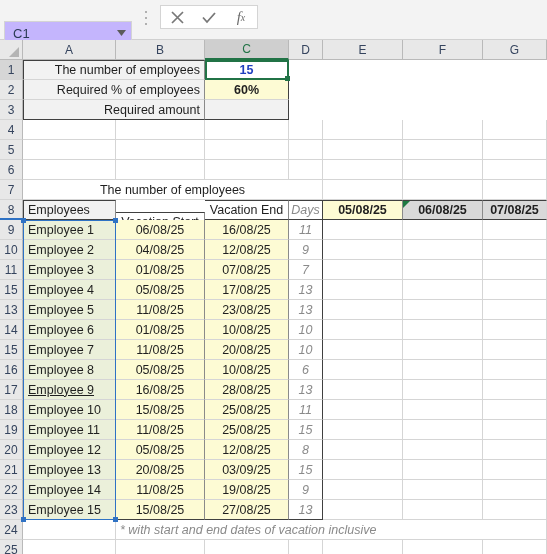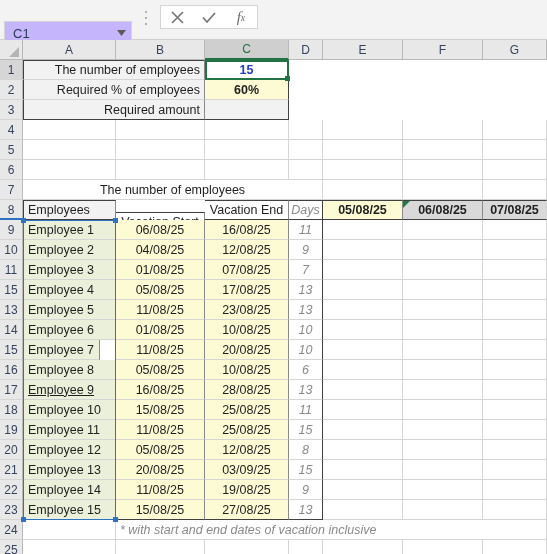--- a/index.html
+++ b/index.html
@@ -351,21 +351,21 @@
       <div class="cell bg-white" style="left: 300px; top: 240px; width: 80px; height: 20px;"></div>
       <div class="cell bg-white" style="left: 380px; top: 240px; width: 80px; height: 20px;"></div>
       <div class="cell bg-white" style="left: 460px; top: 240px; width: 64px; height: 20px;"></div>
       <div class="cell bg-green al-l bl br-thin" style="left: 0px; top: 260px; width: 93px; height: 20px;">Employee 6</div>
       <div class="cell bg-yellow al-c br-thin" style="left: 93px; top: 260px; width: 89px; height: 20px;">01/08/25</div>
       <div class="cell bg-yellow al-c br-thin" style="left: 182px; top: 260px; width: 84px; height: 20px;">10/08/25</div>
       <div class="cell bg-white al-c italic grey-t br" style="left: 266px; top: 260px; width: 34px; height: 20px;">10</div>
       <div class="cell bg-white" style="left: 300px; top: 260px; width: 80px; height: 20px;"></div>
       <div class="cell bg-white" style="left: 380px; top: 260px; width: 80px; height: 20px;"></div>
       <div class="cell bg-white" style="left: 460px; top: 260px; width: 64px; height: 20px;"></div>
-      <div class="cell bg-green al-l bl br-thin" style="left: 0px; top: 280px; width: 77px; height: 20px;">Employee 7</div>
+      <div class="cell bg-green al-l bl br-thin" style="left: 0px; top: 280px; width: 93px; height: 20px;">Employee 7</div>
       <div class="cell bg-yellow al-c br-thin" style="left: 93px; top: 280px; width: 89px; height: 20px;">11/08/25</div>
       <div class="cell bg-yellow al-c br-thin" style="left: 182px; top: 280px; width: 84px; height: 20px;">20/08/25</div>
       <div class="cell bg-white al-c italic grey-t br" style="left: 266px; top: 280px; width: 34px; height: 20px;">10</div>
       <div class="cell bg-white" style="left: 300px; top: 280px; width: 80px; height: 20px;"></div>
       <div class="cell bg-white" style="left: 380px; top: 280px; width: 80px; height: 20px;"></div>
       <div class="cell bg-white" style="left: 460px; top: 280px; width: 64px; height: 20px;"></div>
       <div class="cell bg-green al-l bl br-thin" style="left: 0px; top: 300px; width: 93px; height: 20px;">Employee 8</div>
       <div class="cell bg-yellow al-c br-thin" style="left: 93px; top: 300px; width: 89px; height: 20px;">05/08/25</div>
       <div class="cell bg-yellow al-c br-thin" style="left: 182px; top: 300px; width: 84px; height: 20px;">10/08/25</div>
       <div class="cell bg-white al-c italic grey-t br" style="left: 266px; top: 300px; width: 34px; height: 20px;">6</div>

